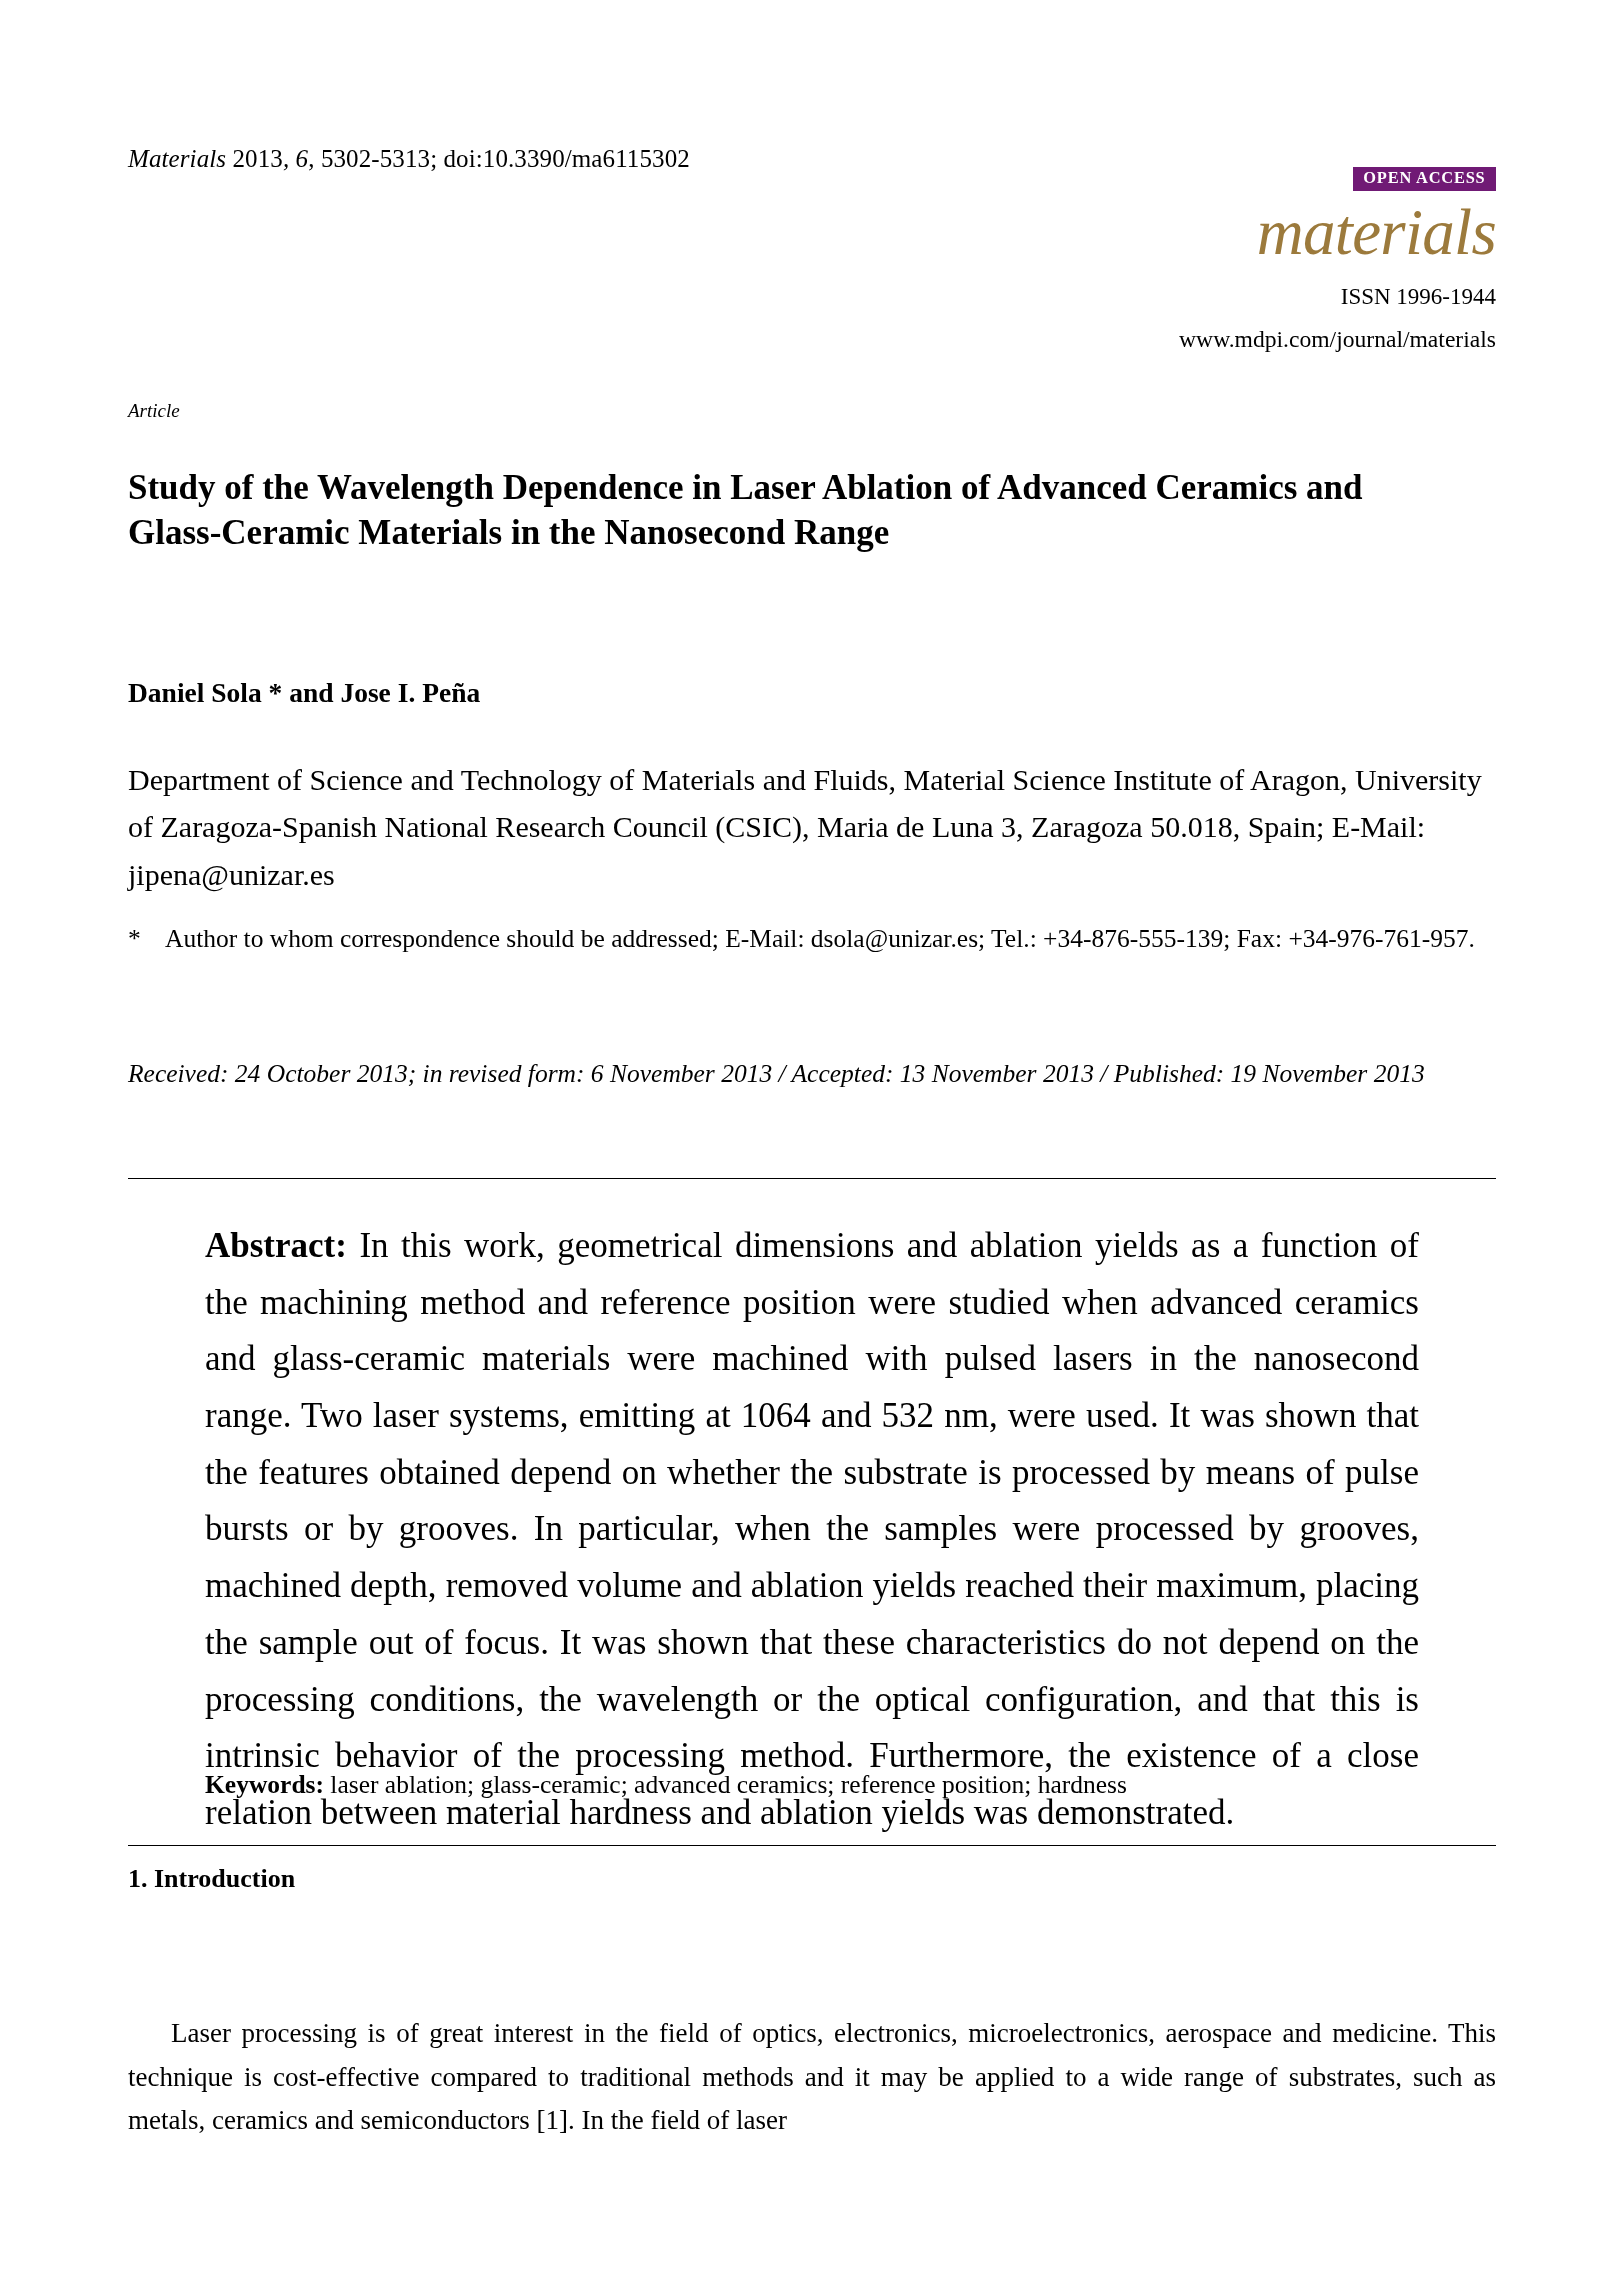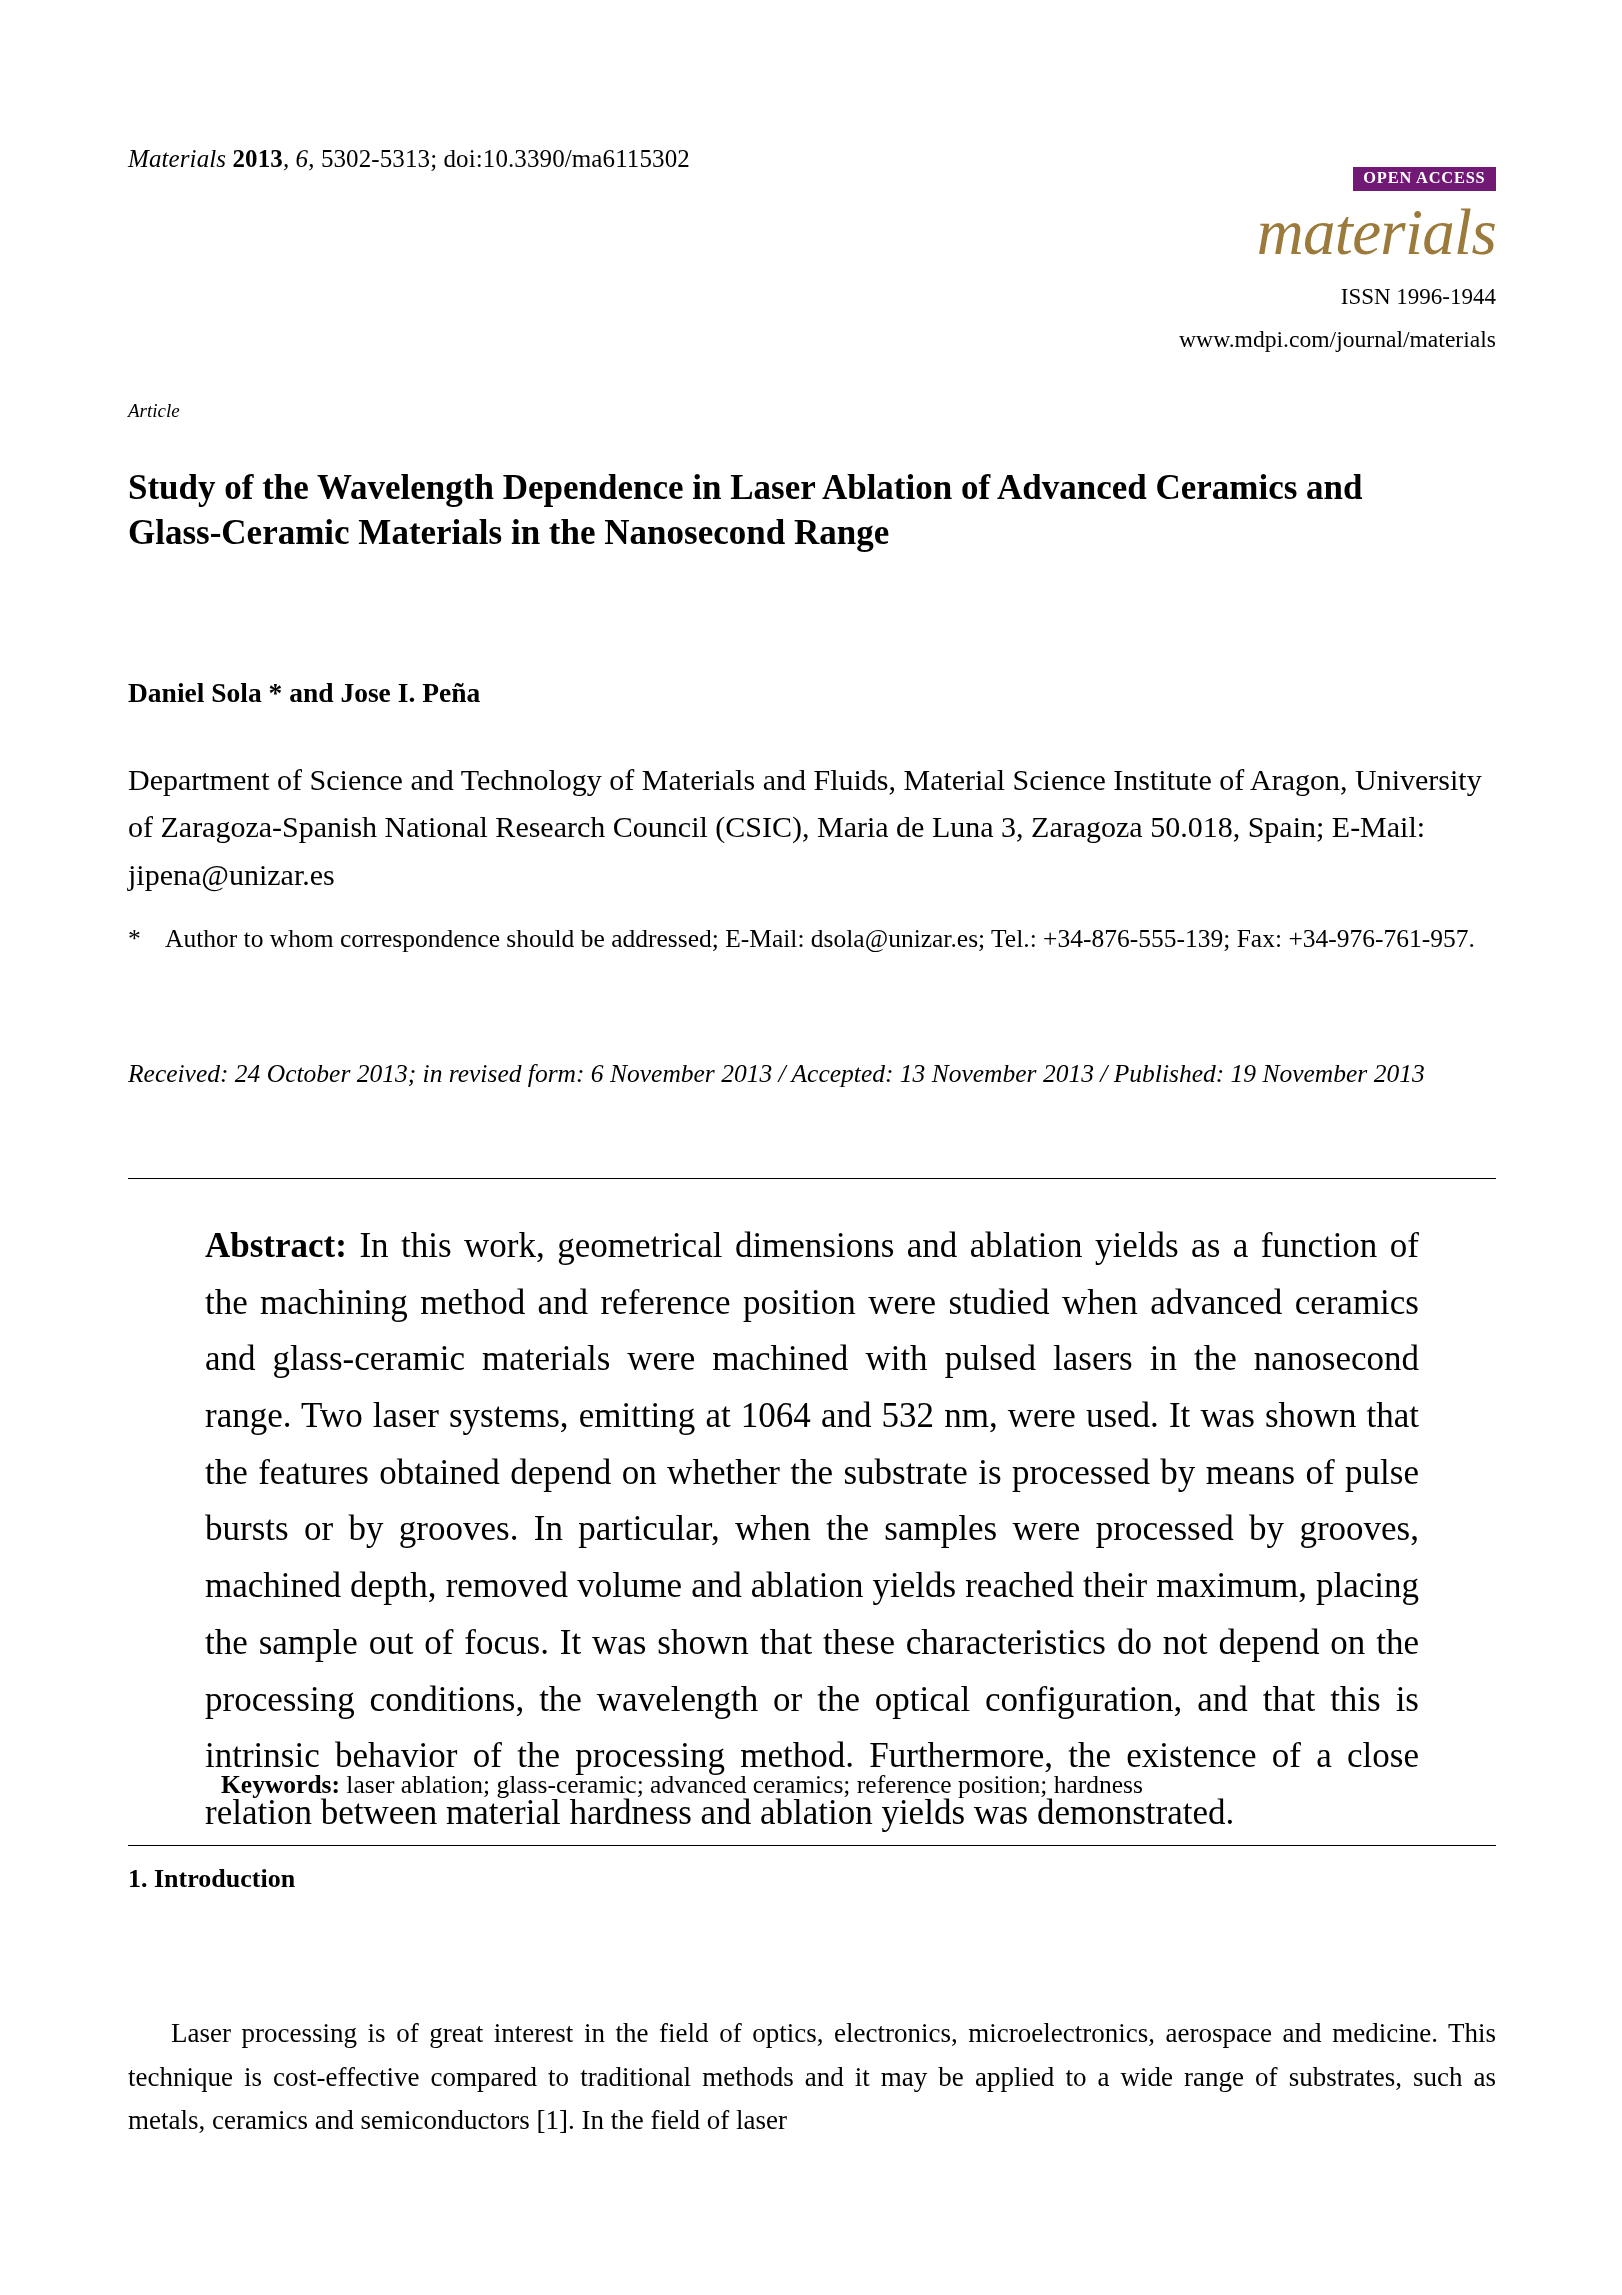--- a/index.html
+++ b/index.html
@@ -36,21 +36,21 @@
   }
   .journal-line {
     position: absolute;
     left: 0;
     top: 145px;
     font-size: 25px;
     font-style: italic;
     letter-spacing: 0.1px;
   }
   .journal-line .bold {
-    font-weight: bold;
+    font-weight: normal;
     font-style: normal;
     margin-top: 26px;
   }
   .journal-line .ital {
     font-style: italic;
   }
   .masthead {
     position: absolute;
     right: 0;
     top: 167px;
@@ -173,21 +173,20 @@
     font-weight: bold;
   }
   .keywords {
     position: absolute;
     left: 77px;
     top: 1764px;
     width: 1214px;
     font-size: 25.5px;
     line-height: 1.62;
     text-align: left;
-    margin-left: 16px;
   }
 
   
   .section-heading {
     position: absolute;
     left: 0;
     top: 1864px;
     font-size: 26px;
     font-weight: bold;
   }

